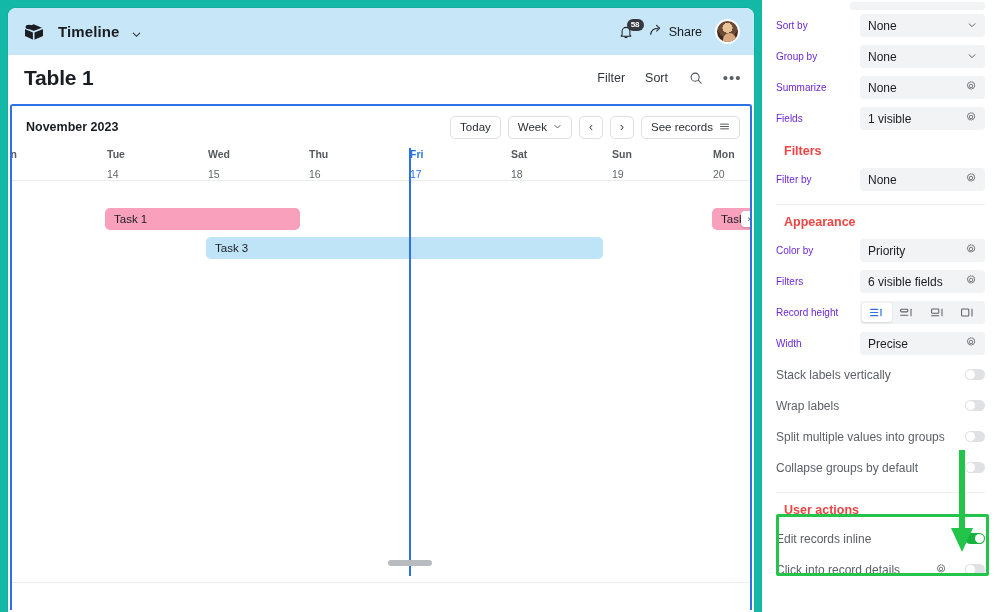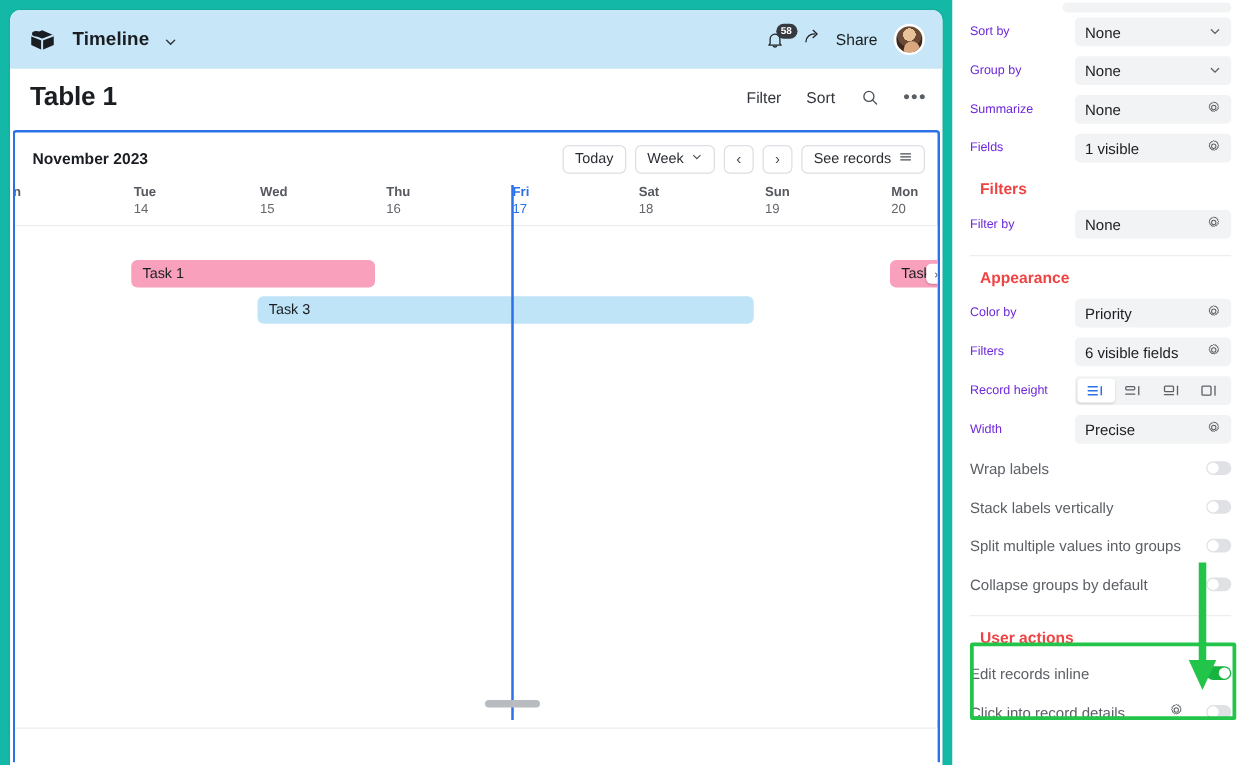--- a/index.html
+++ b/index.html
@@ -35,21 +35,21 @@
   .brand-title { font-size: 15px; font-weight: 700; color: #1a1d21; letter-spacing:.1px; }
   .chev-sm { width:11px; height:11px; display:block; }
   .topbar-right { margin-left:auto; display:flex; align-items:center; gap:13px; }
   .bell-wrap { position: relative; width: 18px; height: 20px; display:flex; align-items:center;}
   .badge {
     position:absolute; left: 9px; top: -3px;
     background:#36393f; color:#fff; font-size:8px; font-weight:700;
     border-radius: 8px; padding: 1px 4px 1px 4px; line-height: 10px;
     min-width: 16px; text-align:center;
   }
-  .share-grp { display:flex; align-items:center; gap:12px; cursor:pointer; }
+  .share-grp { display:flex; align-items:center; gap:6px; cursor:pointer; }
   .share-label { font-size:12.5px; color:#1a1d21; font-weight:400; }
   .avatar {
     width:25px; height:25px; border-radius:50%;
     background: radial-gradient(circle at 50% 32%, #e8c39a 0 28%, #6b4a35 29% 55%, #3c2a1e 56% 100%);
     border: 2px solid #fff; overflow:hidden; position:relative;
   }
   .avatar::after{
     content:""; position:absolute; left:6px; top:12px; width:13px; height:13px;
     border-radius:50%; background:#d9a87e;
   }
@@ -84,21 +84,21 @@
 
   
   .tl-days {
     position:relative; height: 33px; margin-top: 6px;
     border-bottom: 1px solid #ebecee;
   }
   .day {
     position:absolute; top:0; font-size:10.5px; color:#56595e; line-height:13px;
     font-weight:700;
   }
-  .day .dnum { font-weight:400; color:#62666b; }
+  .day .dnum { font-weight:400; color:#62666b;margin-top:7px; }
   .day.today, .day.today .dnum { color:#2b72e8; }
 
   .tl-body { position:relative; height: 395px; background:#fff; }
   .today-line { position:absolute; width:2px; background:#2b72e8; top:-33px; bottom:0; }
 
   .bar {
     position:absolute; height: 22px; border-radius: 5px;
     display:flex; align-items:center; padding-left: 9px;
     font-size: 11.5px; color:#1a1d21;
   }
@@ -452,25 +452,25 @@
           <svg viewBox="0 0 16 16" width="12" height="12">
               <circle cx="8" cy="8" r="2.3" fill="none" stroke="#5c6066" stroke-width="1.1"></circle>
               <path d="M8 1.9 l1 1.1 1.4-.5 .5 1.4 1.4 .4 -.2 1.5 1.2 .9 -.9 1.2 .5 1.4 -1.4 .6 -.4 1.4 -1.5 -.1 -1 1.2 -1.2-.9 -1.4 .5 -.6-1.4 -1.4-.4 .1-1.5 -1.2-.9 .9-1.2 -.5-1.4 1.4-.6 .4-1.4 1.5 .1z" fill="none" stroke="#5c6066" stroke-width="1.05" stroke-linejoin="round"></path>
             </svg>
         </span>
       </div>
     </div>
 
     <div id="sb-appearance-toggles">
         <div class="toggle-row">
+          <span class="toggle-label">Stack labels vertically</span>
+          <div class="toggle"></div>
+        </div>
+        <div class="toggle-row">
           <span class="toggle-label">Wrap labels</span>
-          <div class="toggle"></div>
-        </div>
-        <div class="toggle-row">
-          <span class="toggle-label">Stack labels vertically</span>
           <div class="toggle"></div>
         </div>
         <div class="toggle-row">
           <span class="toggle-label">Split multiple values into groups</span>
           <div class="toggle"></div>
         </div>
         <div class="toggle-row">
           <span class="toggle-label">Collapse groups by default</span>
           <div class="toggle"></div>
         </div>

